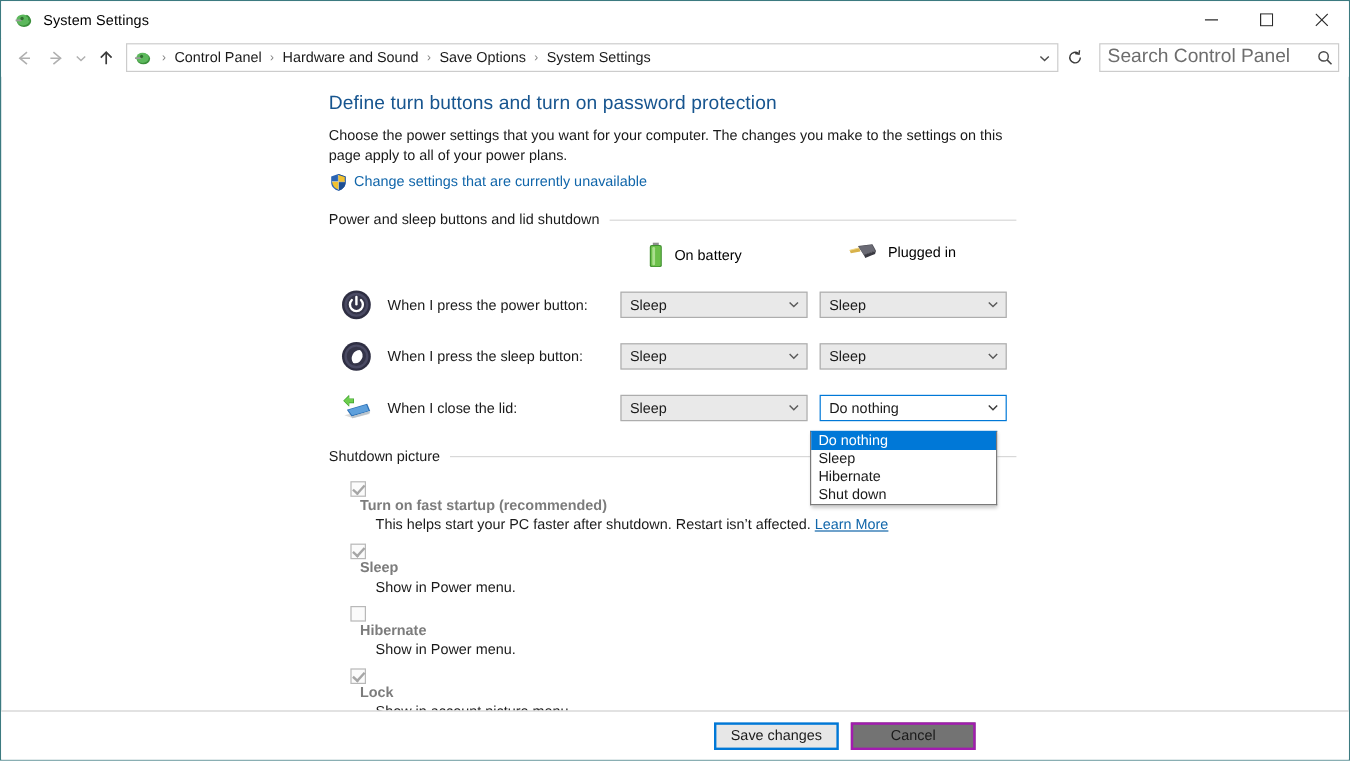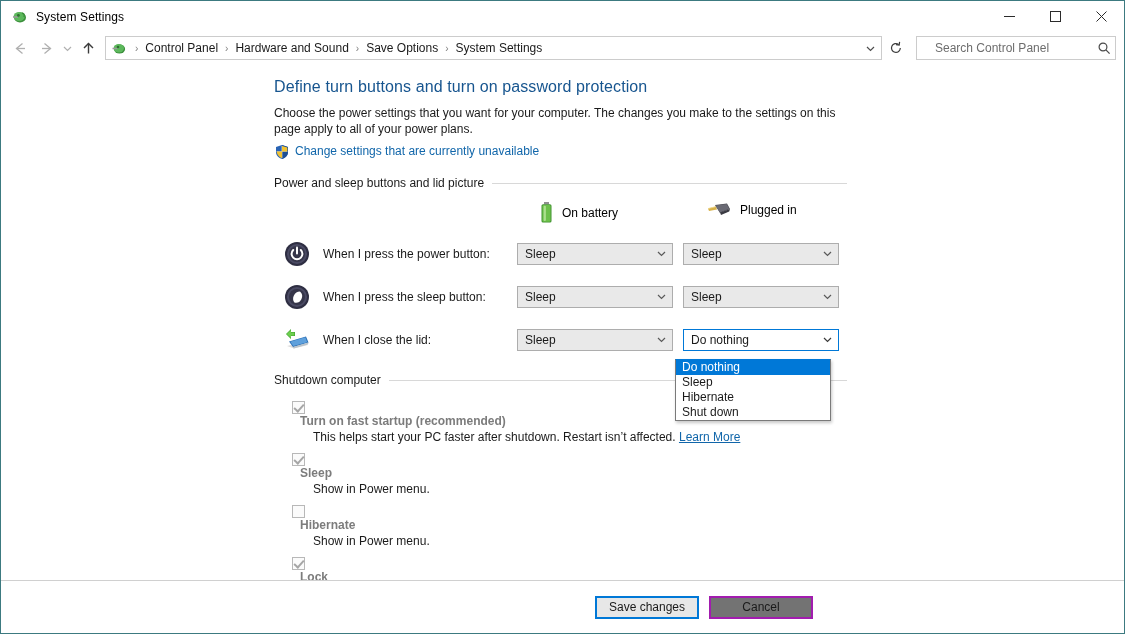--- a/index.html
+++ b/index.html
@@ -77,22 +77,22 @@
     width:24px;height:24px;display:flex;align-items:center;justify-content:center;
     color:#3b3b3b;flex:none;margin-left:2px;
   }
   .searchbox{
     width:200px;height:24px;margin-left:8px;flex:none;
     border:1px solid #cccccc;background:#fff;
     display:flex;align-items:center;box-sizing:border-box;
   }
   .searchbox input{
     border:0;outline:0;flex:1;min-width:0;
-    font-family:"Liberation Sans", sans-serif;font-size:12px;
-    color:#4d7c0f;padding:0 6px;background:transparent;margin-left:12px;
+    font-family:"Liberation Sans", sans-serif;font-size:16px;
+    color:#4d7c0f;padding:0 6px;background:transparent;
   }
   .searchbox input::placeholder{color:#6d6d6d;}
   .search-ico{width:22px;display:flex;align-items:center;justify-content:center;color:#4a4a4a;}
 
   
   .content{
     position:relative;
     padding-left:273px;
     padding-top:14px;
     height:calc(634px - 31px - 32px - 42px);
@@ -173,21 +173,21 @@
     font-size:12px;font-weight:bold;color:#7c7c7c;margin-left:8px;
   }
   .sub-text{
     font-size:12px;color:#1a1a1a;margin-left:39px;margin-top:2px;
   }
   .sub-link{color:#1166aa;text-decoration:underline;cursor:pointer;}
   .block{margin-bottom:7px;}
 
   
   .footer{
-    position:absolute;left:0;right:0;bottom:0;height:53px;
+    position:absolute;left:0;right:0;bottom:0;height:41px;
     background:#ffffff;
     border-top:1px solid #d0d0d0;
     display:flex;align-items:center;justify-content:flex-end;
     padding-right:311px;
     box-sizing:border-box;
   }
   .btn{
     height:23px;min-width:104px;box-sizing:border-box;
     border:2px solid #a21caf;background:#737373;
     font-family:"Liberation Sans", sans-serif;font-size:12px;color:#1a1a1a;
@@ -314,21 +314,21 @@
           <path d="M8 1.8 L8 14.2" stroke="#ffffff" stroke-width="0.7" opacity=".8"></path>
           <path d="M2.6 7.4 H13.4" stroke="#ffffff" stroke-width="0.7" opacity=".8"></path>
           <path d="M8 1.9 L13.3 3.6 V7.4 H8 Z" fill="#f2c230"></path>
           <path d="M2.7 7.4 H8 V14 C5.3 13.1 3.1 10.9 2.7 7.4 Z" fill="#f2c230"></path>
         </svg>
       </span>
       <span class="uac-link">Change settings that are currently unavailable</span>
     </div>
 
     <div class="group">
-      <span class="group-label">Power and sleep buttons and lid picture</span>
+      <span class="group-label">Power and sleep buttons and lid shutdown</span>
       <span class="group-rule"></span>
     </div>
 
     <div class="colheads">
       <div class="colhead" style="left:265px;">
         <span class="bat-ico">
           <svg width="15" height="22" viewBox="0 0 15 22">
             <rect x="5" y="0" width="5" height="2.4" fill="#8f8f8f"></rect>
             <rect x="2.5" y="2.2" width="10" height="18.4" rx="1.6" fill="#3f8f2f"></rect>
             <rect x="3.4" y="3" width="8.2" height="16.8" rx="1.2" fill="#6cc04a"></rect>
@@ -435,21 +435,21 @@
           <span class="arrow">
             <svg width="11" height="11" viewBox="0 0 11 11">
                 <path d="M2 4 L5.5 7.5 L9 4" stroke="#3a3a3a" stroke-width="1.2" fill="none"></path>
               </svg>
           </span>
         </div>
       </div>
     </div>
 
     <div class="group" style="margin-top:12px;">
-      <span class="group-label">Shutdown computer</span>
+      <span class="group-label">Shutdown picture</span>
       <span class="group-rule"></span>
     </div>
 
     <div class="block">
       <div class="chk-row">
         <span class="checkbox checked"></span>
         <span class="chk-label">Turn on fast startup (recommended)</span>
       </div>
       <div class="sub-text">
         <span>This helps start your PC faster after shutdown. Restart isn’t affected.</span>

